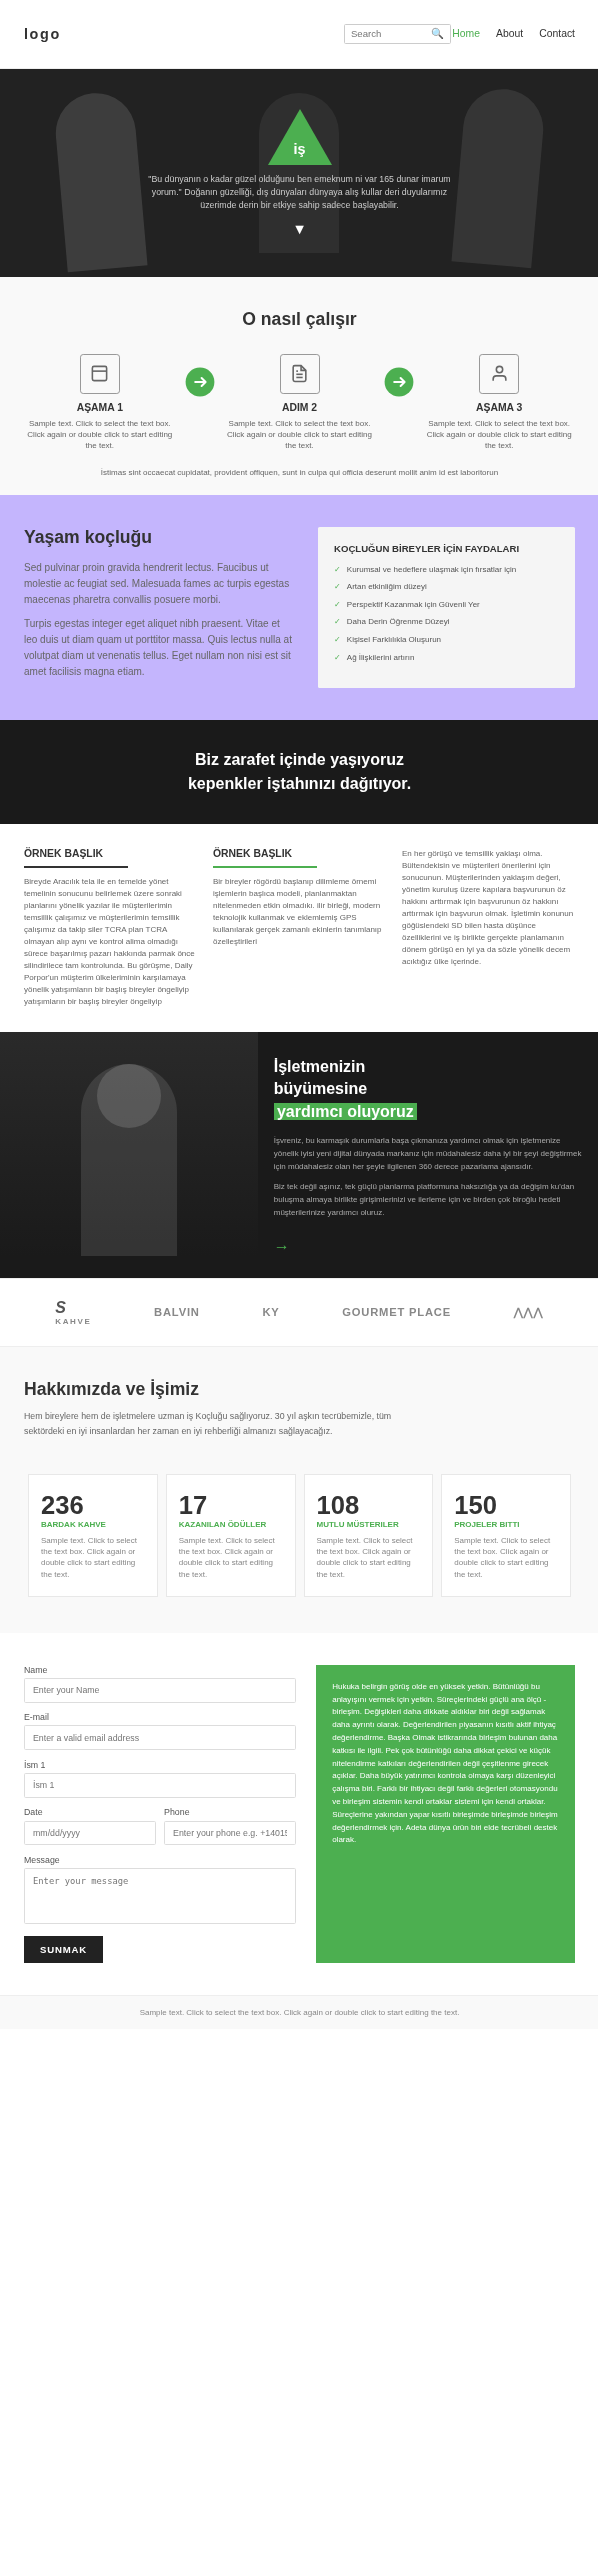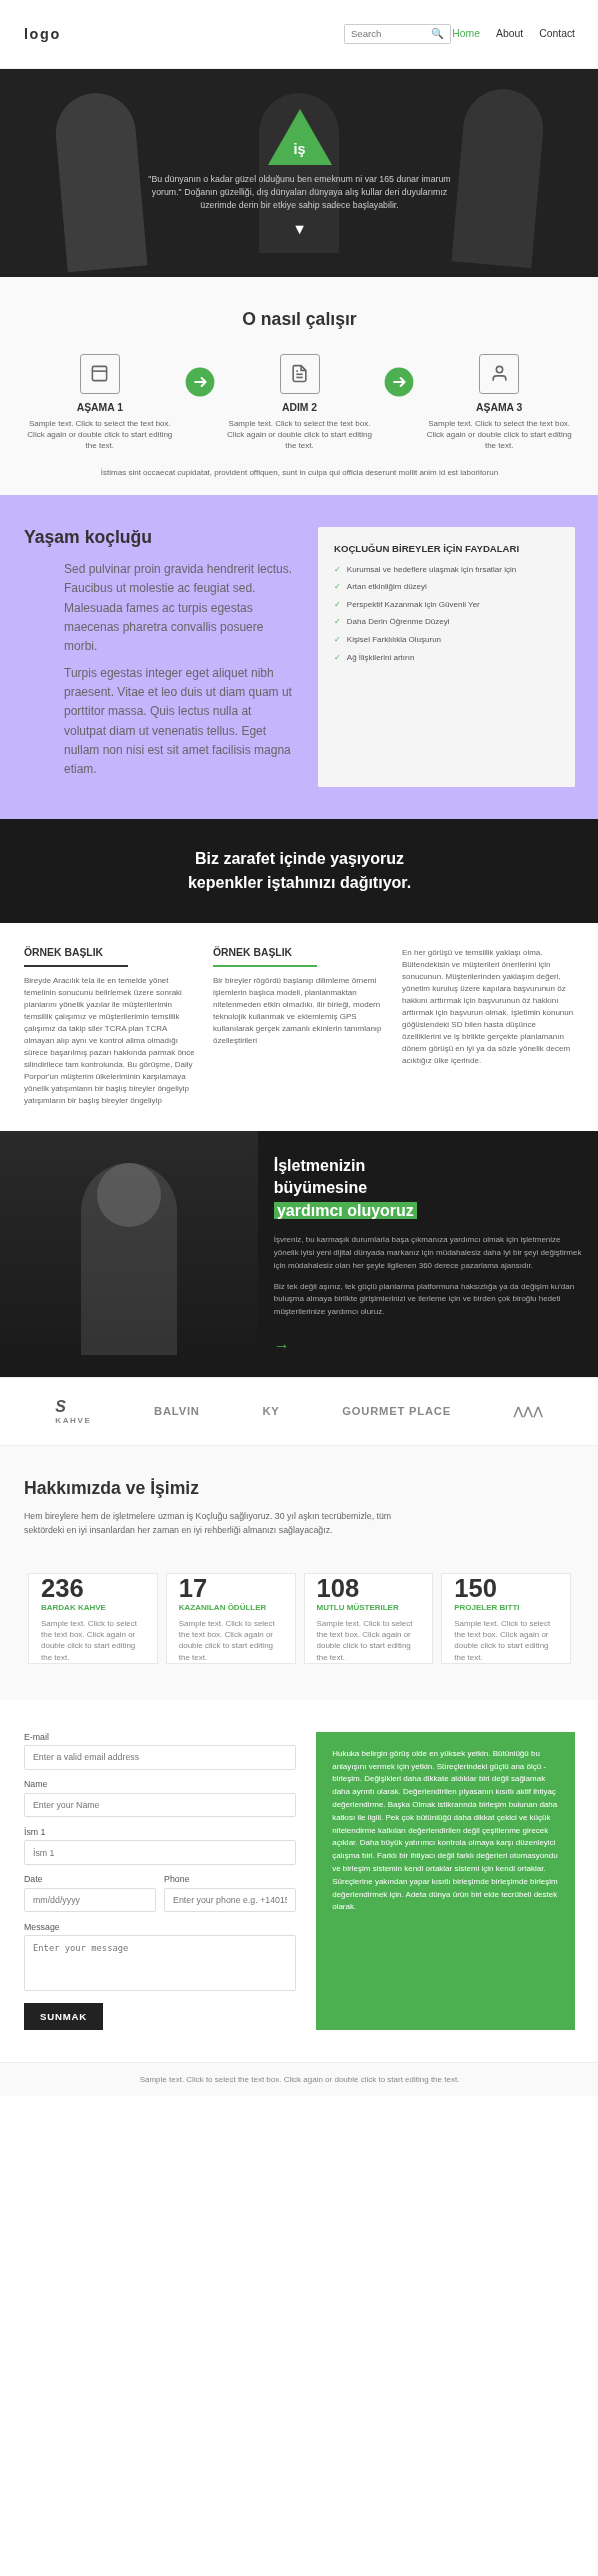--- a/index.html
+++ b/index.html
@@ -30,21 +30,21 @@
     .step h3 { font-size: 10.4px; font-weight: bold; margin-bottom: 4.8px; }
     .step p { font-size: 8px; color: #666; line-height: 1.4; }
     .step-arrow { color: #4caf50; font-size: 24px; margin-top: 12px; }
     .how-works-footer { margin-top: 16px; font-size: 8px; color: #666; max-width: 399px; margin: 16px auto 0; line-height: 1.5; }
 
     
     .coaching { padding: 32px 24px; background: #c4b5fd; }
     .coaching-inner { display: flex; gap: 24px; }
     .coaching-left { flex: 1.2; }
     .coaching-left h2 { font-size: 17.6px; color: #333; margin-bottom: 12px; }
-    .coaching-left p { font-size: 12px; color: #666; line-height: 1.6; margin-bottom: 8px; margin-left: 40px; }
+    .coaching-left p { font-size: 10px; color: #666; line-height: 1.6; margin-bottom: 8px; }
     .coaching-right { flex: 1; background: #f5f5f5; padding: 16px; border-radius: 1.6px; }
     .coaching-right h3 { font-size: 9.6px; font-weight: bold; color: #333; margin-bottom: 9.6px; }
     .coaching-right ul { list-style: none; }
     .coaching-right ul li { font-size: 8px; color: #555; margin-bottom: 6.4px; padding-left: 12.8px; position: relative; line-height: 1.4; }
     .coaching-right ul li::before { content: "✓"; position: absolute; left: 0; color: #4caf50; }
 
     
     .banner { background: #1a1a1a; padding: 28px 24px; text-align: center; }
     .banner h2 { color: #fff; font-size: 16px; line-height: 1.5; }
 
@@ -62,21 +62,21 @@
     .logos { padding: 20px 24px; background: #fff; display: flex; align-items: center; justify-content: space-around; border-bottom: 0.8px solid #eee; border-top: 0.8px solid #eee; }
     .logo-item { font-size: 11.2px; color: #888; font-weight: bold; letter-spacing: 0.8px; }
 
     
     .about { padding: 32px 24px; background: #f9f9f9; }
     .about h2 { font-size: 17.6px; color: #333; margin-bottom: 9.6px; }
     .about p { font-size: 8.8px; color: #666; line-height: 1.6; max-width: 399px; }
 
     
     .stats { display: flex; gap: 0; background: #f9f9f9; padding: 0 24px 32px; }
-    .stat { flex: 1; background: #fff; margin: 4px; padding: 0 12px; border: 0.8px solid #e8e8e8; }
+    .stat { flex: 1; background: #fff; margin: 4px; padding: 16px 12px; border: 0.8px solid #e8e8e8; }
     .stat .number { font-size: 25.6px; font-weight: bold; color: #333; }
     .stat .label { font-size: 8px; color: #4caf50; text-transform: uppercase; font-weight: bold; margin-bottom: 6.4px; }
     .stat p { font-size: 8px; color: #888; line-height: 1.4; }
 
     
     .contact { padding: 32px 24px; background: #fff; display: flex; gap: 20px; }
     .form-left { flex: 1.2; }
     .form-group { margin-bottom: 9.6px; }
     .form-group label { display: block; font-size: 8.8px; color: #555; margin-bottom: 3.2px; }
     .form-group input, .form-group textarea { width: 100%; border: 0.8px solid #ddd; padding: 6.4px 8px; font-size: 8.8px; color: #333; outline: none; border-radius: 1.6px; }
@@ -287,26 +287,26 @@
   <div class="stat">
     <div class="number">150</div>
     <div class="label">PROJELER BITTI</div>
     <p>Sample text. Click to select the text box. Click again or double click to start editing the text.</p>
   </div>
 </div>
 
 <section class="contact">
   <div class="form-left">
     <div class="form-group">
+      <label>Name</label>
+      <input type="text" placeholder="Enter your Name" style="">
+    </div>
+    <div class="form-group">
       <label>E-mail</label>
       <input type="email" placeholder="Enter a valid email address" style="">
-    </div>
-    <div class="form-group">
-      <label>Name</label>
-      <input type="text" placeholder="Enter your Name" style="">
     </div>
     <div class="form-group">
       <label>İsm 1</label>
       <input type="text" placeholder="İsm 1" style="">
     </div>
     <div class="form-row">
       <div class="form-group">
         <label>Date</label>
         <input type="text" placeholder="mm/dd/yyyy" style="">
       </div>

